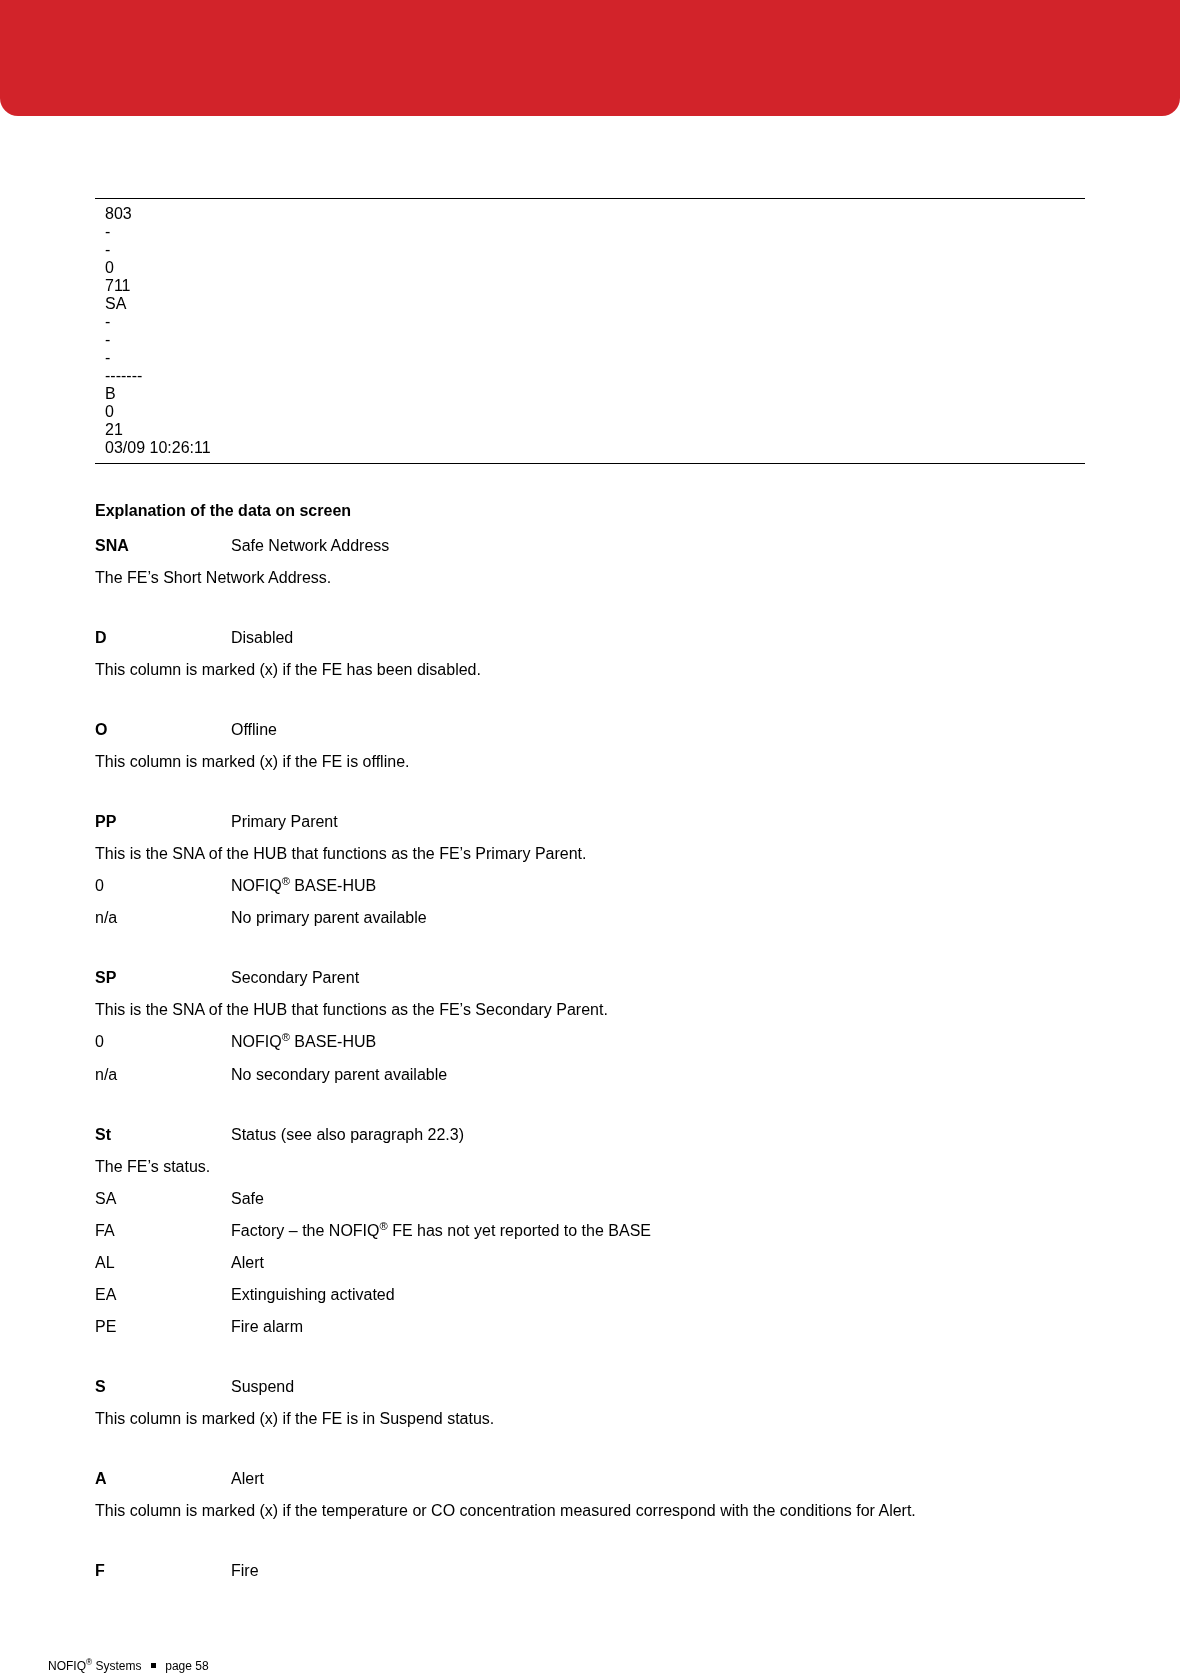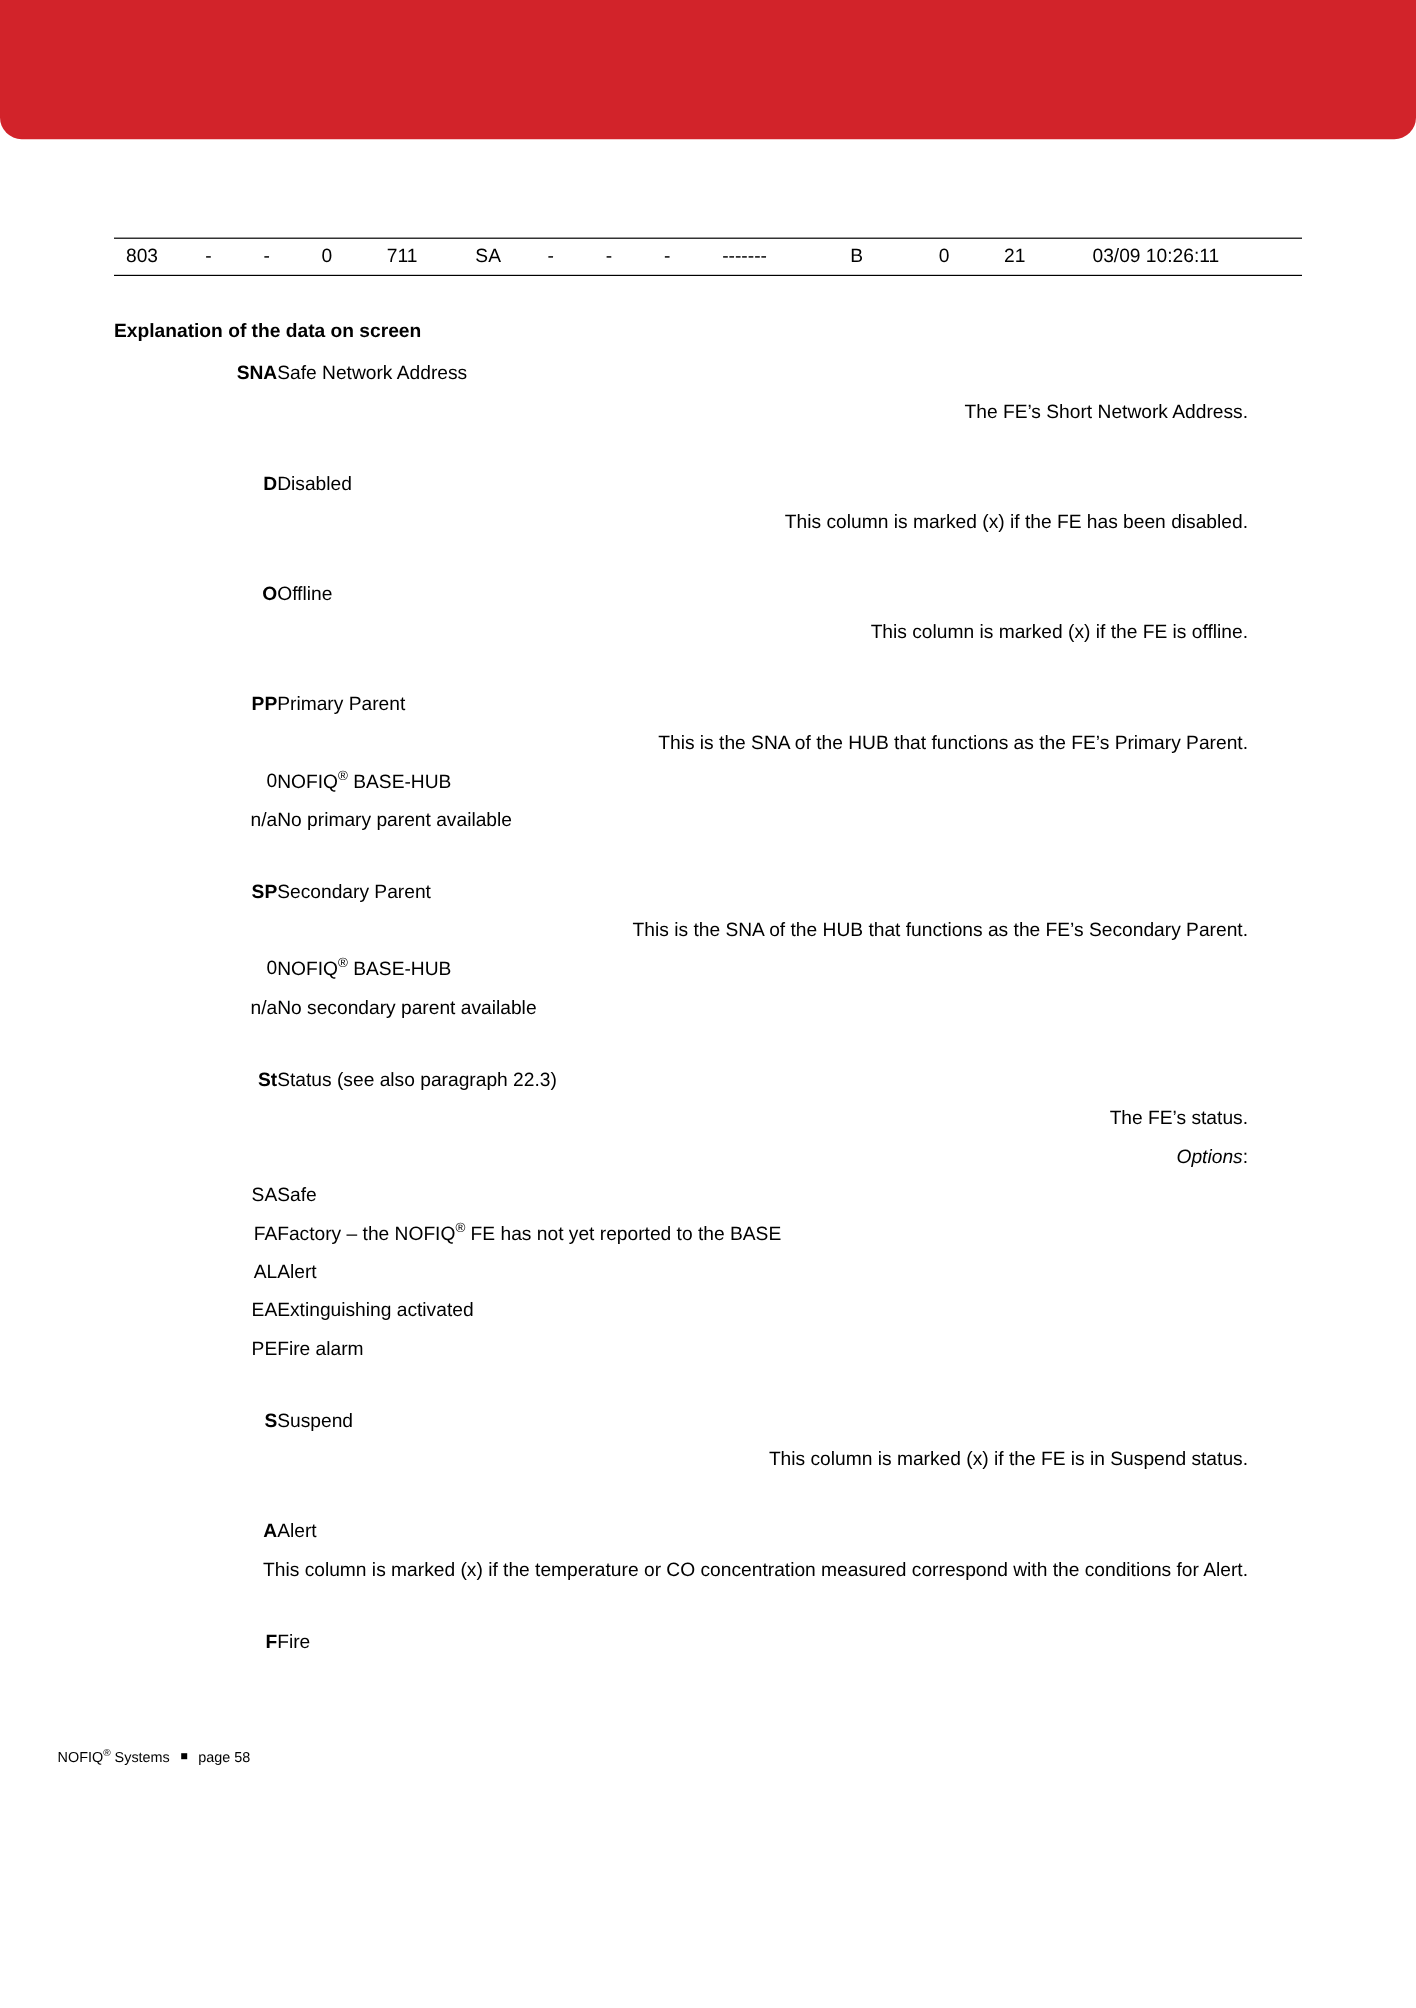--- a/index.html
+++ b/index.html
@@ -25,20 +25,21 @@
     border-left: none;
     border-right: none;
     padding: 6px 0;
     margin-bottom: 38px;
   }
   .datarow {
     display: flex;
     width: 100%;
     font-size: 16px;
     padding-left: 10px;
+    flex-direction: column;
   }
   .datarow span { display: inline-block; }
   .w60 { width: 68px; }
   .w40 { width: 50px; }
   .w70 { width: 76px; }
   .w50 { width: 56px; }
   .w90 { width: 110px; }
   .w55 { width: 62px; }
   .w170 { width: 180px; }
   h2.section {
@@ -55,21 +56,21 @@
     width: 136px;
     flex-shrink: 0;
   }
   .term.bold { font-weight: bold; }
   .desc-italic { font-style: italic; }
   .para {
     margin: 4px 0 4px 0;
     line-height: 1.75;
     max-width: 945px;
   }
-  .block { margin-bottom: 32px; text-align: right; }
+  .block { margin-bottom: 32px; }
   .footer {
     padding: 0 0 30px 48px;
     font-size: 12px;
   }
   sup { font-size: 0.7em; }
   .bullet {
     display: inline-block;
     width: 5px; height: 5px;
     background: #000;
     vertical-align: middle;
@@ -159,21 +160,20 @@
       <span>No secondary parent available</span>
     </div>
   </div>
 
   <div class="block">
     <div class="defrow">
       <span class="term bold">St</span>
       <span>Status (see also paragraph 22.3)</span>
     </div>
     <div class="para">The FE’s status.</div>
-    <div class="para"><span class="desc-italic">Options</span>:</div>
     <div class="defrow">
         <span class="term">SA</span>
         <span>Safe</span>
       </div>
     <div class="defrow">
         <span class="term">FA</span>
         <span><span>Factory  – the NOFIQ</span><sup>®</sup><span> FE has not yet reported to the BASE</span></span>
       </div>
     <div class="defrow">
         <span class="term">AL</span>

